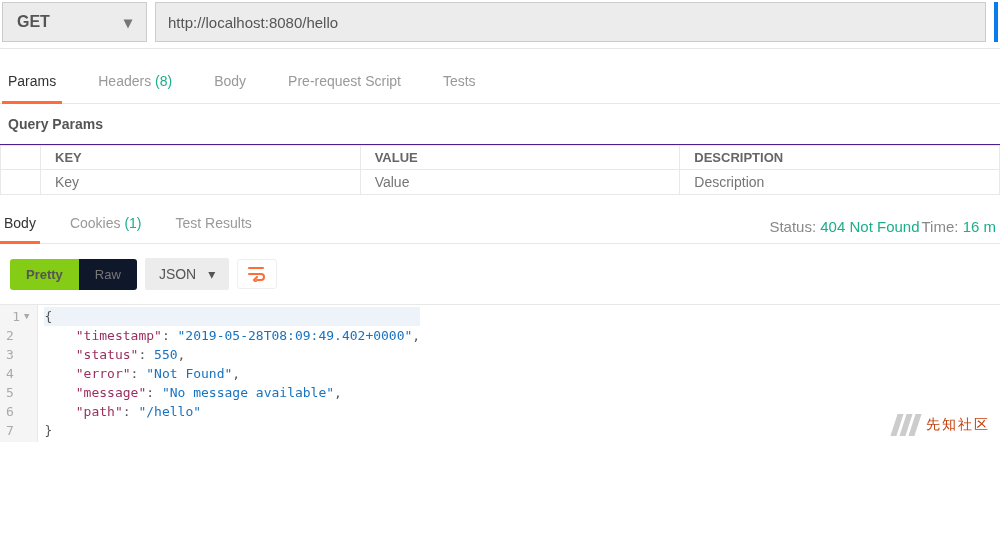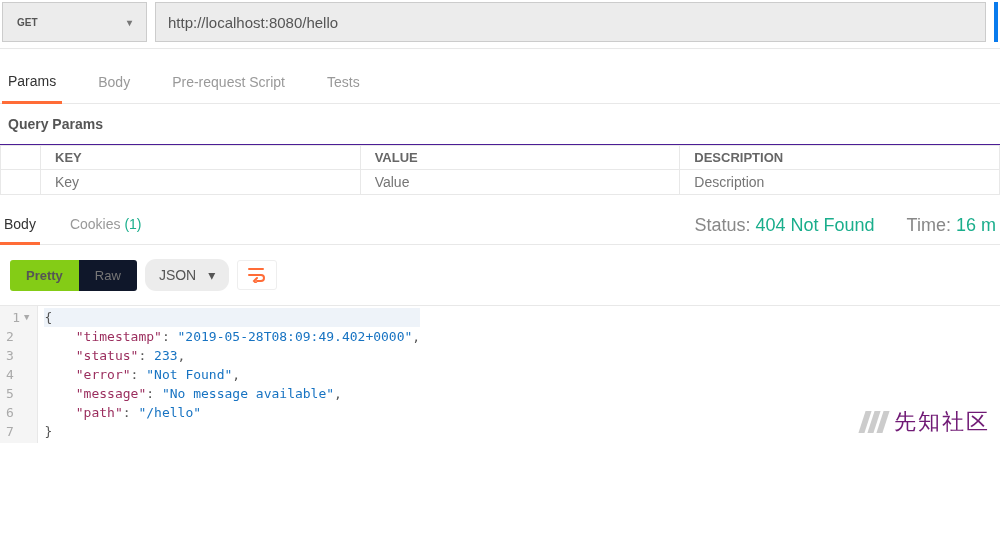--- a/index.html
+++ b/index.html
@@ -18,21 +18,21 @@
       border-bottom: 1px solid #e8e8e8;
     }
     .method-select {
       width: 145px;
       height: 40px;
       background: #ececec;
       border: 1px solid #ccc;
       display: flex;
       align-items: center;
       padding: 0 14px;
-      font-size: 10px;
+      font-size: 16px;
       font-weight: 600;
       color: #555;
       position: relative;
     }
     .method-select .caret {
       position: absolute;
       right: 14px;
       color: #777;
     }
     .url-input {
@@ -48,21 +48,20 @@
     .send-edge {
       width: 4px;
       height: 40px;
       background: #097bed;
     }
     .tabs {
       display: flex;
       padding: 24px 2px 0 2px;
       gap: 30px;
       border-bottom: 1px solid #e8e8e8;
-      align-items: center;
     }
     .tab {
       padding: 0 6px 12px 6px;
       color: #999;
       font-size: 14px;
       cursor: pointer;
     }
     .tab.active {
       color: #333;
       border-bottom: 3px solid #ff6c37;
@@ -118,22 +117,22 @@
       white-space: nowrap;
     }
     .rtab.active {
       color: #333;
       border-bottom: 3px solid #ff6c37;
       margin-bottom: -1px;
     }
     .rtab .badge { color: #1aae8c; }
     .status-row {
       display: flex;
-      gap: 32px;
-      font-size: 18px;
+      gap: 2px;
+      font-size: 15px;
       color: #888;
       padding-bottom: 8px;
       padding-right:4px;
     }
     .status-val { color: #1aae8c; }
     .time-val { color: #1aae8c; }
     .view-row {
       display: flex;
       align-items: center;
       gap: 8px;
@@ -160,21 +159,21 @@
       font-weight: 600;
     }
     .format-select {
       background: #ececec;
       padding: 8px 14px;
       display: inline-flex;
       align-items:center;
       gap: 12px;
       font-size: 14px;
       color: #555;
-      border-radius: 11px;
+      border-radius: 2px;
     }
     .wrap-btn {
       padding: 6px 10px;
       border: 1px solid #eee;
       border-radius: 3px;
       color: #ff6c37;
       display:inline-flex;
       align-items:center;
       justify-content:center;
     }
@@ -200,22 +199,22 @@
     .code .line { height:19px; white-space:pre; }
     .code .line.active{ background:#eef3f9; }
     .tok-key { color: #9b2e5e; }
     .tok-str { color: #1773c2; }
     .tok-num { color: #1773c2; }
     .tok-punct { color: #555; }
     .watermark {
       position: absolute;
       right: 10px;
       bottom: 6px;
-      color: #701a75;
-      font-size: 22px;
+      color: #c2410c;
+      font-size: 14px;
       letter-spacing: 2px;
       display:flex;
       align-items:center;
       gap:8px;
     }
     .watermark .stripes { display:inline-flex; gap:3px; }
     .watermark .stripe { width:6px; height:22px; background:#ccc; transform:skewX(-18deg); }
     .response-wrap{ position:relative; }
   </style>
 </head>
@@ -225,20 +224,21 @@
   <div class="method-select">
     <span>GET</span>
     <span class="caret">▾</span>
   </div>
   <input class="url-input" value="http://localhost:8080/hello" style="">
   <div class="send-edge"></div>
 </div>
 
 <div class="tabs">
   <div class="tab active"><span>Params</span></div>
+  <div class="tab"><span>Headers</span> <span class="badge">(8)</span></div>
   <div class="tab"><span>Body</span></div>
   <div class="tab"><span>Pre-request Script</span></div>
   <div class="tab"><span>Tests</span></div>
 </div>
 
 <div class="section-title">Query Params</div>
 
 <table class="params-table">
   <thead>
     <tr>
@@ -256,20 +256,21 @@
       <td><input placeholder="Description" style=""></td>
     </tr>
   </tbody>
 </table>
 
 <div class="response-wrap">
 <div class="response-tabs-row">
   <div class="response-tabs">
     <div class="rtab active"><span>Body</span></div>
     <div class="rtab"><span>Cookies</span> <span class="badge">(1)</span></div>
+    <div class="rtab"><span>Test Results</span></div>
   </div>
   <div class="status-row">
     <div><span>Status:</span> <span class="status-val">404 Not Found</span></div>
     <div><span>Time:</span> <span class="time-val">16 m</span></div>
   </div>
 </div>
 
 <div class="view-row">
   <div class="btn-group">
     <div class="btn active">
@@ -296,21 +297,21 @@
     <div class="gline">2&nbsp;&nbsp;</div>
     <div class="gline">3&nbsp;&nbsp;</div>
     <div class="gline">4&nbsp;&nbsp;</div>
     <div class="gline">5&nbsp;&nbsp;</div>
     <div class="gline">6&nbsp;&nbsp;</div>
     <div class="gline">7&nbsp;&nbsp;</div>
   </div>
   <div class="code" id="code-block">
         <div class="line active"><span class="tok-punct">{</span></div>
         <div class="line">    <span class="tok-key">"timestamp"</span><span class="tok-punct">: </span><span class="tok-str">"2019-05-28T08:09:49.402+0000"</span><span class="tok-punct">,</span></div>
-        <div class="line">    <span class="tok-key">"status"</span><span class="tok-punct">: </span><span class="tok-num">233</span><span class="tok-punct">,</span></div>
+        <div class="line">    <span class="tok-key">"status"</span><span class="tok-punct">: </span><span class="tok-num">550</span><span class="tok-punct">,</span></div>
         <div class="line">    <span class="tok-key">"error"</span><span class="tok-punct">: </span><span class="tok-str">"Not Found"</span><span class="tok-punct">,</span></div>
         <div class="line">    <span class="tok-key">"message"</span><span class="tok-punct">: </span><span class="tok-str">"No message available"</span><span class="tok-punct">,</span></div>
         <div class="line">    <span class="tok-key">"path"</span><span class="tok-punct">: </span><span class="tok-str">"/hello"</span></div>
         <div class="line"><span class="tok-punct">}</span></div>
       </div>
 </div>
 
 <div class="watermark">
   <span class="stripes">
         <span class="stripe"></span>

